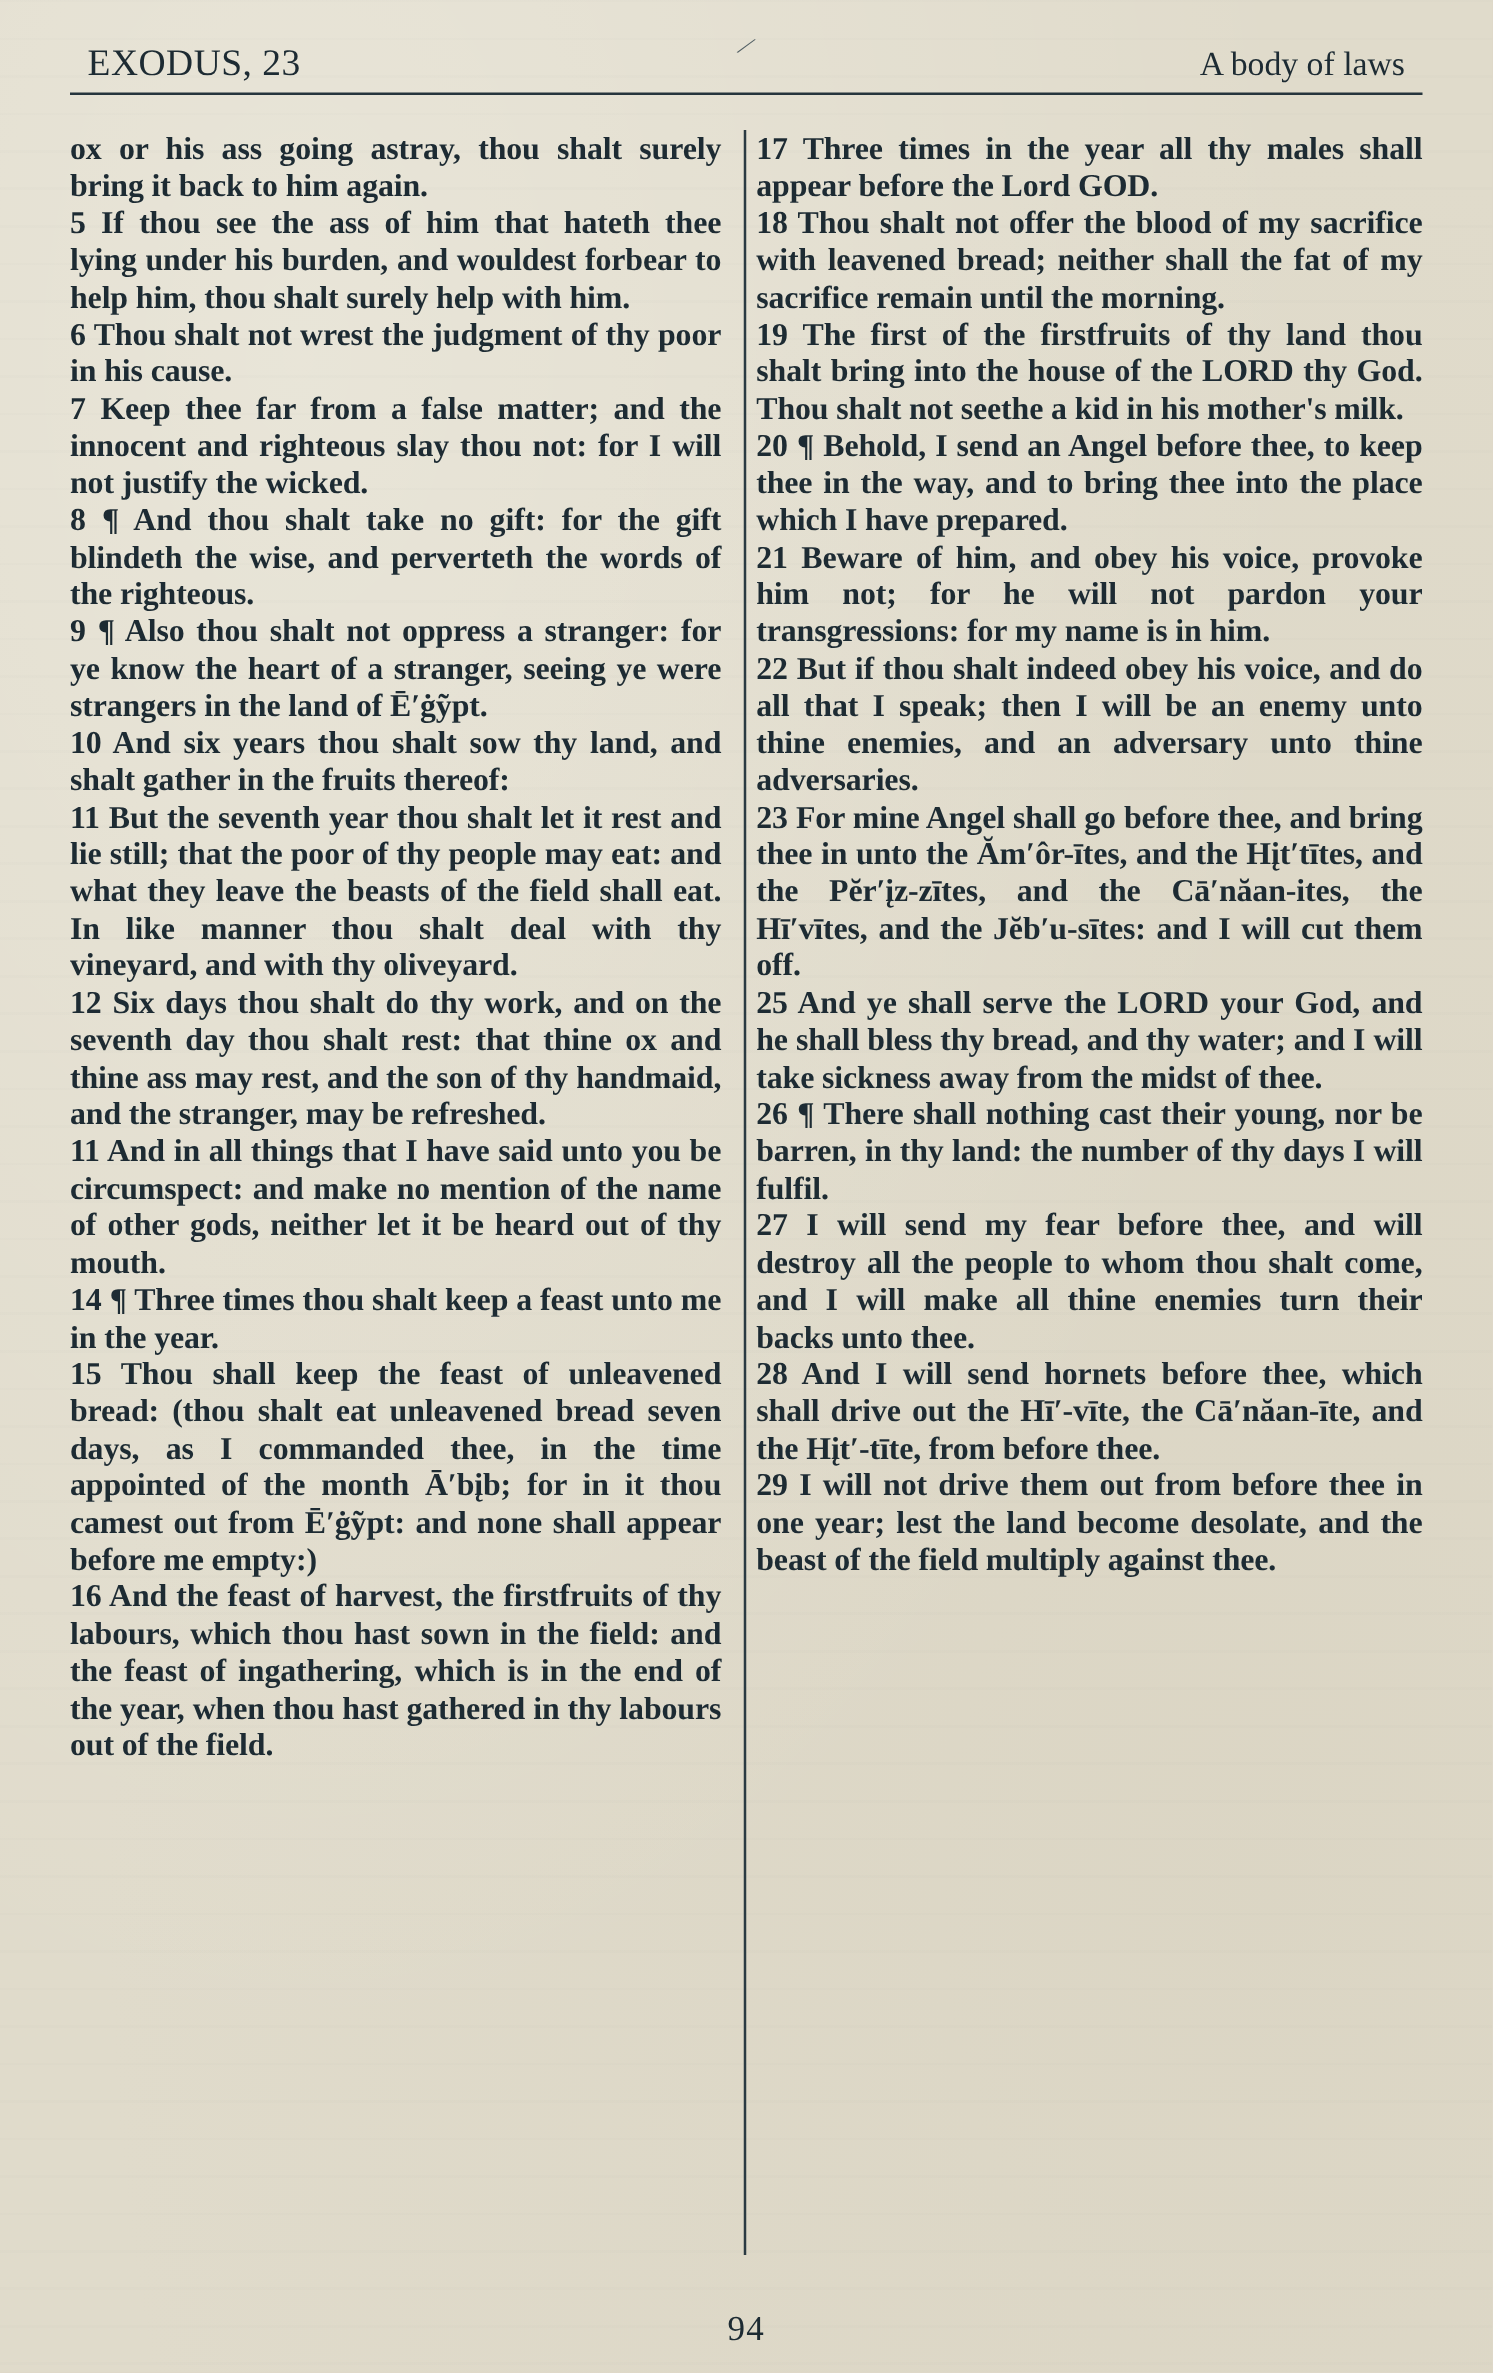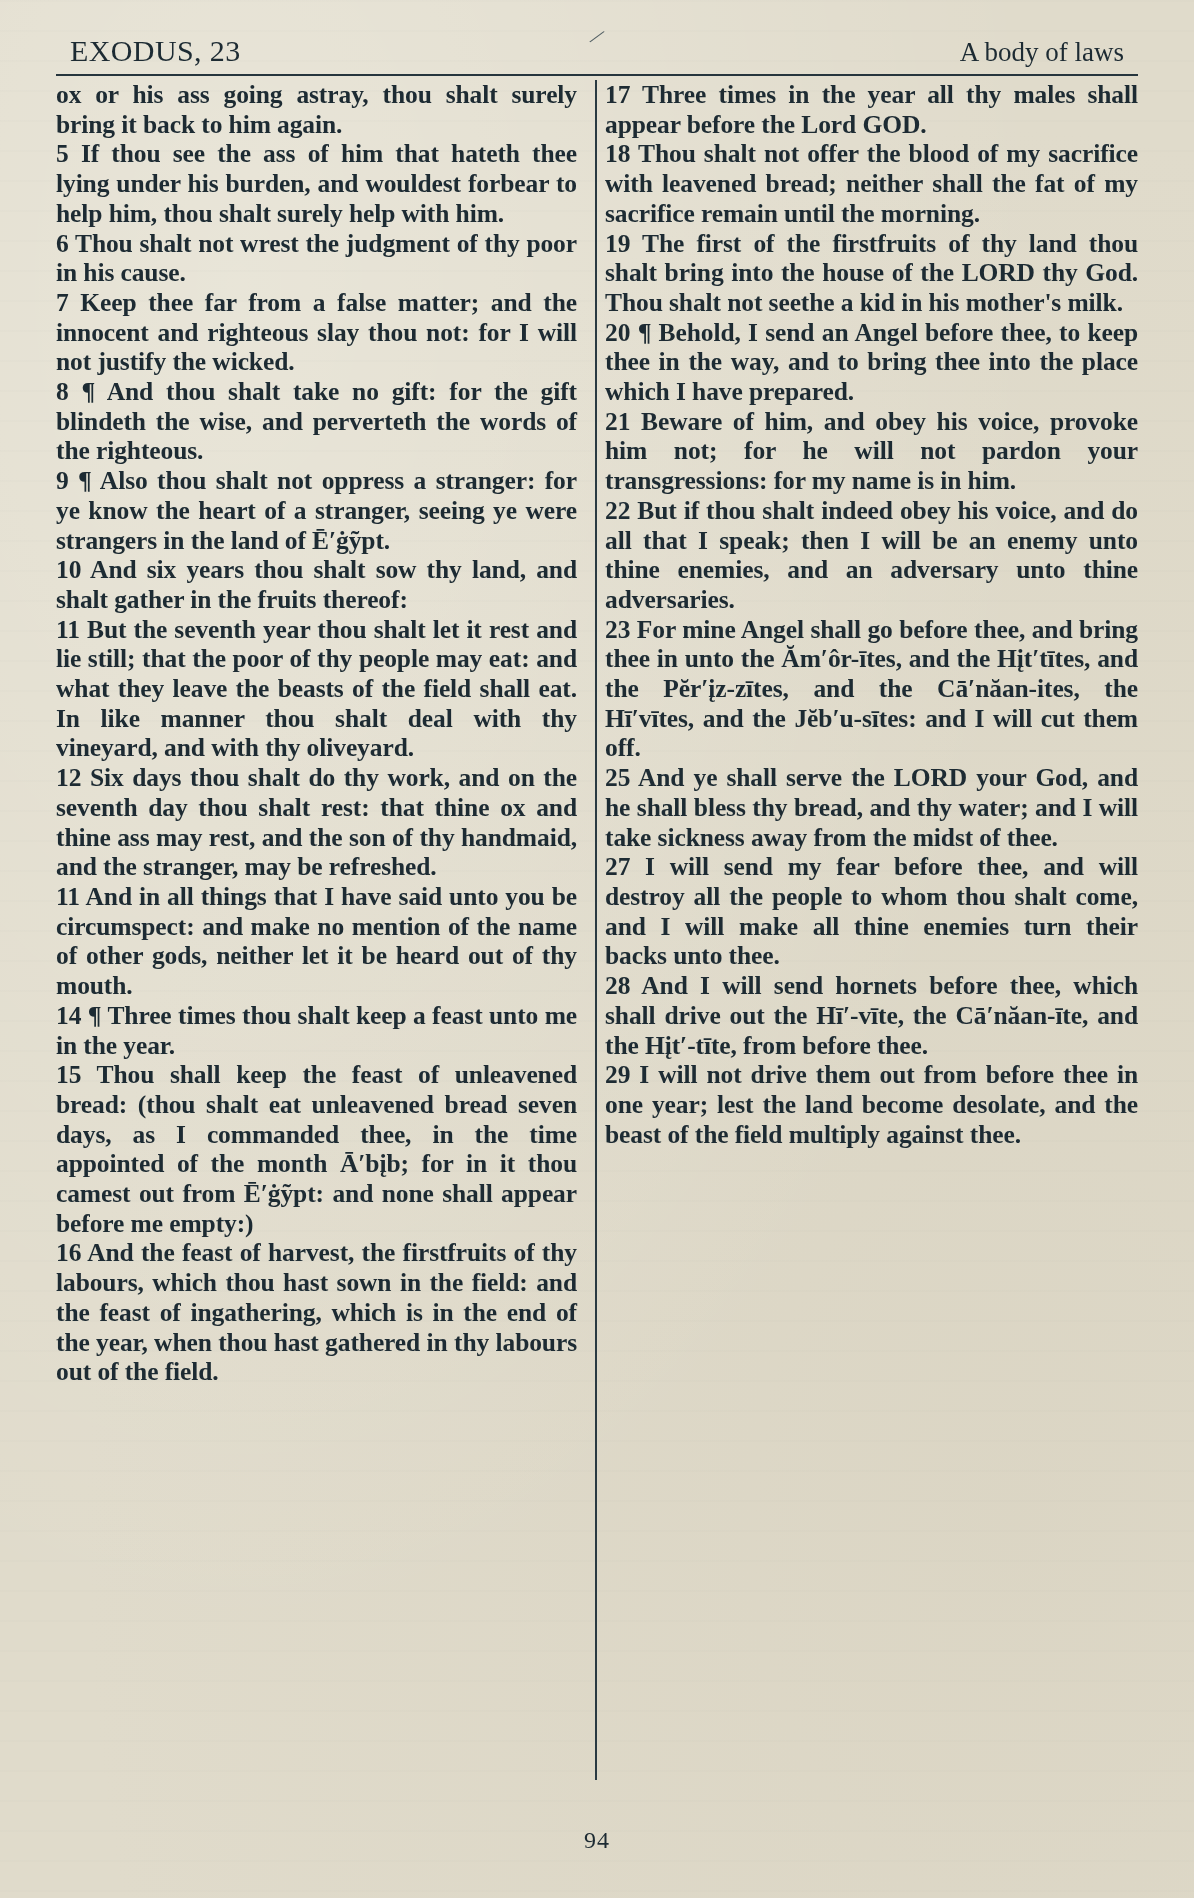--- a/index.html
+++ b/index.html
@@ -24,21 +24,21 @@
       radial-gradient(ellipse at 20% 15%, rgba(255,255,250,0.28), rgba(255,255,250,0) 60%),
       radial-gradient(ellipse at 85% 80%, rgba(210,203,183,0.35), rgba(210,203,183,0) 65%),
       #e0dbcb;
   }
   .header {
     display: flex;
     align-items: baseline;
     justify-content: space-between;
     padding: 0 14px 6px 14px;
     border-bottom: 2px solid #26353d;
-    margin-bottom: 4px;
+    margin-bottom: 28px;
     position: relative;
   }
   .header-left {
     font-size: 30px;
     letter-spacing: 0.4px;
     font-family: "Liberation Serif", serif;
   }
   .header-right {
     font-size: 27px;
     font-family: "Liberation Serif", serif;
@@ -85,25 +85,25 @@
     text-indent: 0;
   }
   .vnum {
     font-family: "Liberation Serif", serif;
   }
   .pilcrow {
     font-family: "Liberation Serif", serif;
   }
   .folio {
     position: absolute;
-    bottom: 44px;
+    bottom: 18px;
     left: 0;
     width: 100%;
     text-align: center;
-    font-size: 24px;
+    font-size: 28px;
     letter-spacing: 1px;
     margin-top: 36px;
   }
   
   .ghost {
     position: absolute;
     inset: 0;
     pointer-events: none;
     opacity: 0.05;
     background:
@@ -209,20 +209,25 @@
       </div>
       <div class="verse-block">
         <span class="vnum">23</span>
         <span class="v">For mine Angel shall go before thee, and bring thee in unto the Ăm′ôr-ītes, and the Hįt′tītes, and the Pĕr′įz-zītes, and the Cā′năan-ites, the Hī′vītes, and the Jĕb′u-sītes: and I will cut them off.</span>
       </div>
       <div class="verse-block">
         <span class="vnum">25</span>
         <span class="v">And ye shall serve the LORD your God, and he shall bless thy bread, and thy water; and I will take sickness away from the midst of thee.</span>
       </div>
       <div class="verse-block">
+        <span class="vnum">26</span>
+        <span class="pilcrow">¶</span>
+        <span class="v">There shall nothing cast their young, nor be barren, in thy land: the number of thy days I will fulfil.</span>
+      </div>
+      <div class="verse-block">
         <span class="vnum">27</span>
         <span class="v">I will send my fear before thee, and will destroy all the people to whom thou shalt come, and I will make all thine enemies turn their backs unto thee.</span>
       </div>
       <div class="verse-block">
         <span class="vnum">28</span>
         <span class="v">And I will send hornets before thee, which shall drive out the Hī′-vīte, the Cā′năan-īte, and the Hįt′-tīte, from before thee.</span>
       </div>
       <div class="verse-block">
         <span class="vnum">29</span>
         <span class="v">I will not drive them out from before thee in one year; lest the land become desolate, and the beast of the field multiply against thee.</span>

